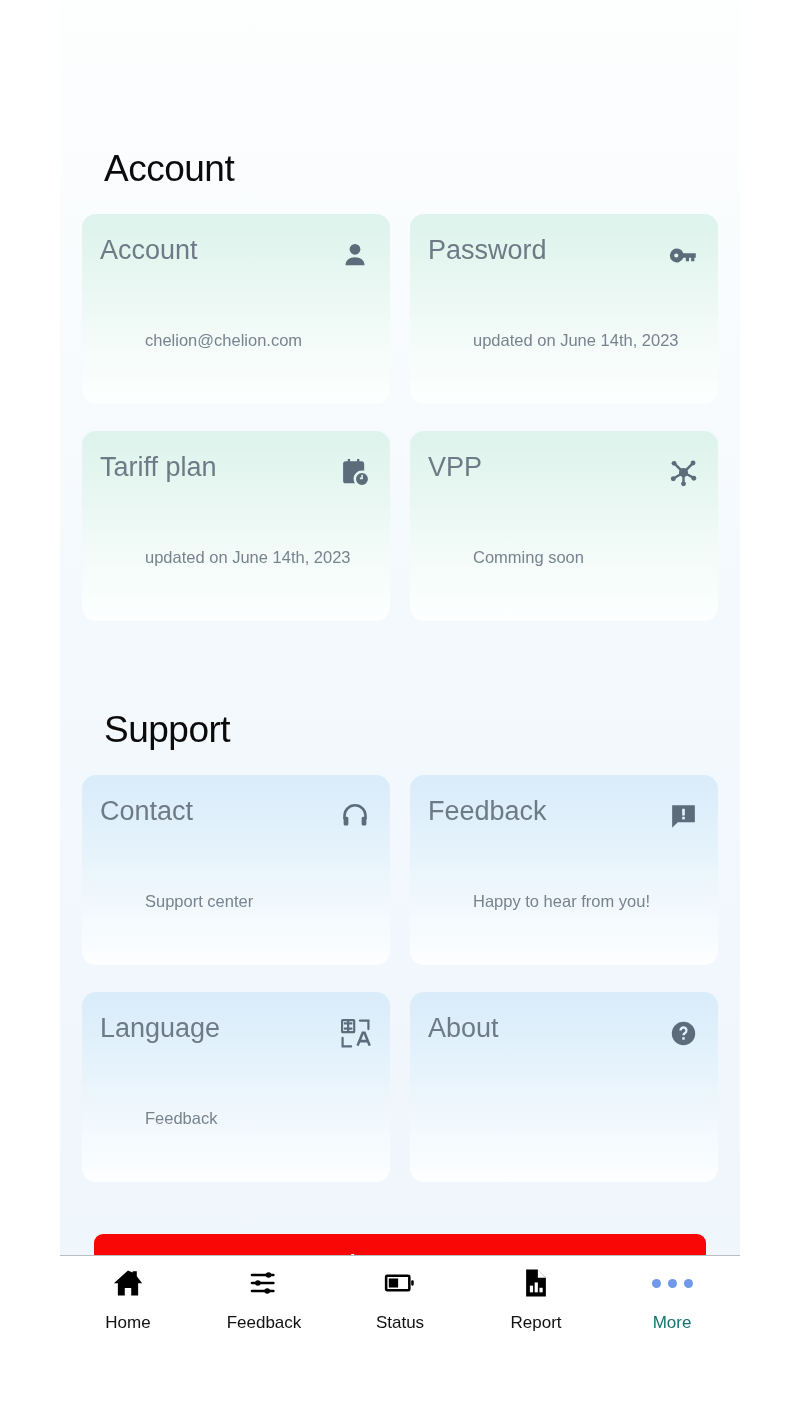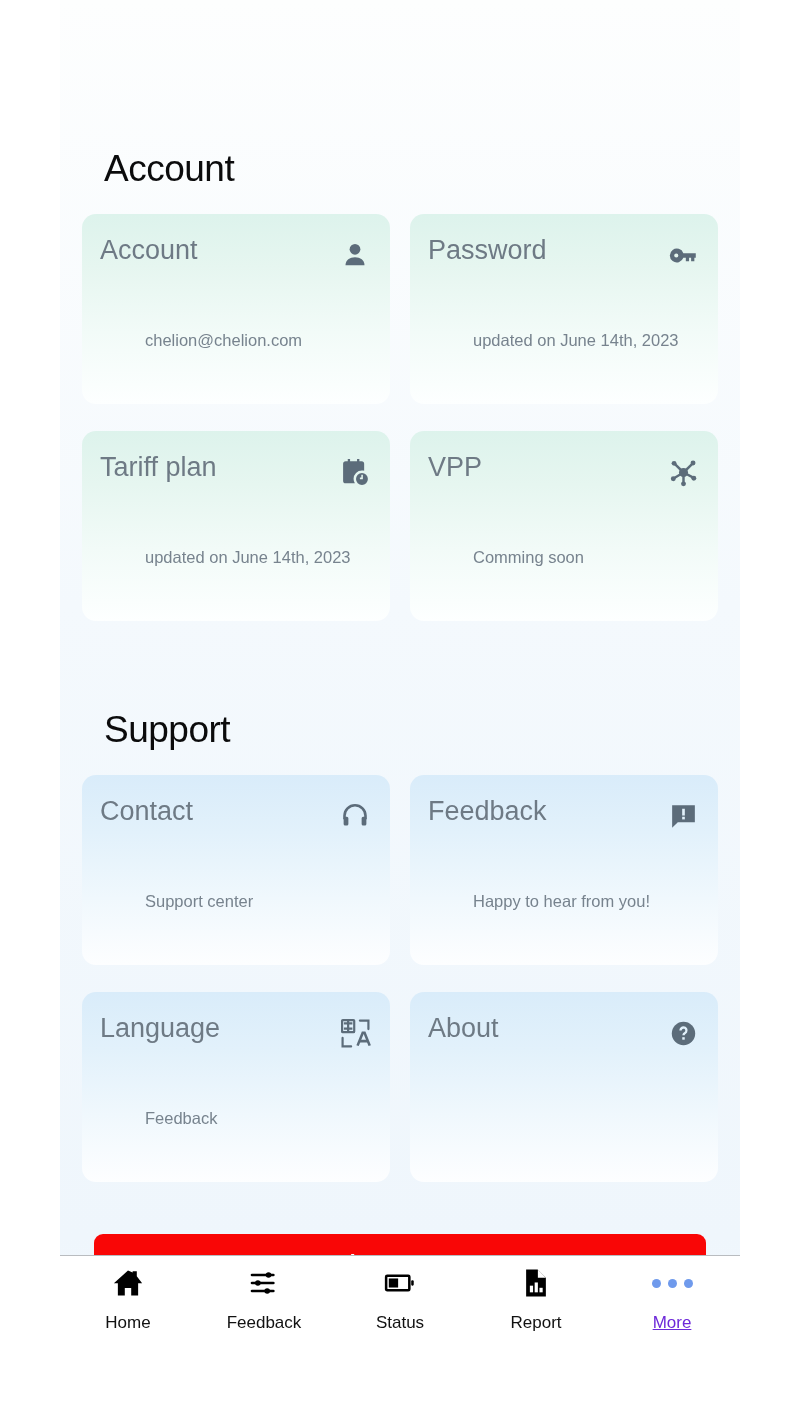--- a/index.html
+++ b/index.html
@@ -115,21 +115,21 @@
     flex: 1 1 0;
     display: flex;
     flex-direction: column;
     align-items: center;
     gap: 13px;
     cursor: pointer;
   }
   .nav-icon { height: 34px; display: flex; align-items: center; justify-content: center; color: #000000; }
   .nav-label { font-size: 17px; color: #111111; }
   .nav-item.active .nav-icon,
-  .nav-item.active .nav-label { color: #6d28d9; text-decoration: underline; }
+  .nav-item.active .nav-label { color: #0f766e; }
   .dots { display: flex; gap: 7px; align-items: center; }
   .dots i { width: 9px; height: 9px; border-radius: 50%; background: #6f9aec; display: block; }
 </style>
 </head>
 <body>
 
 <div id="app">
 
   <div class="scroll-area">
 

